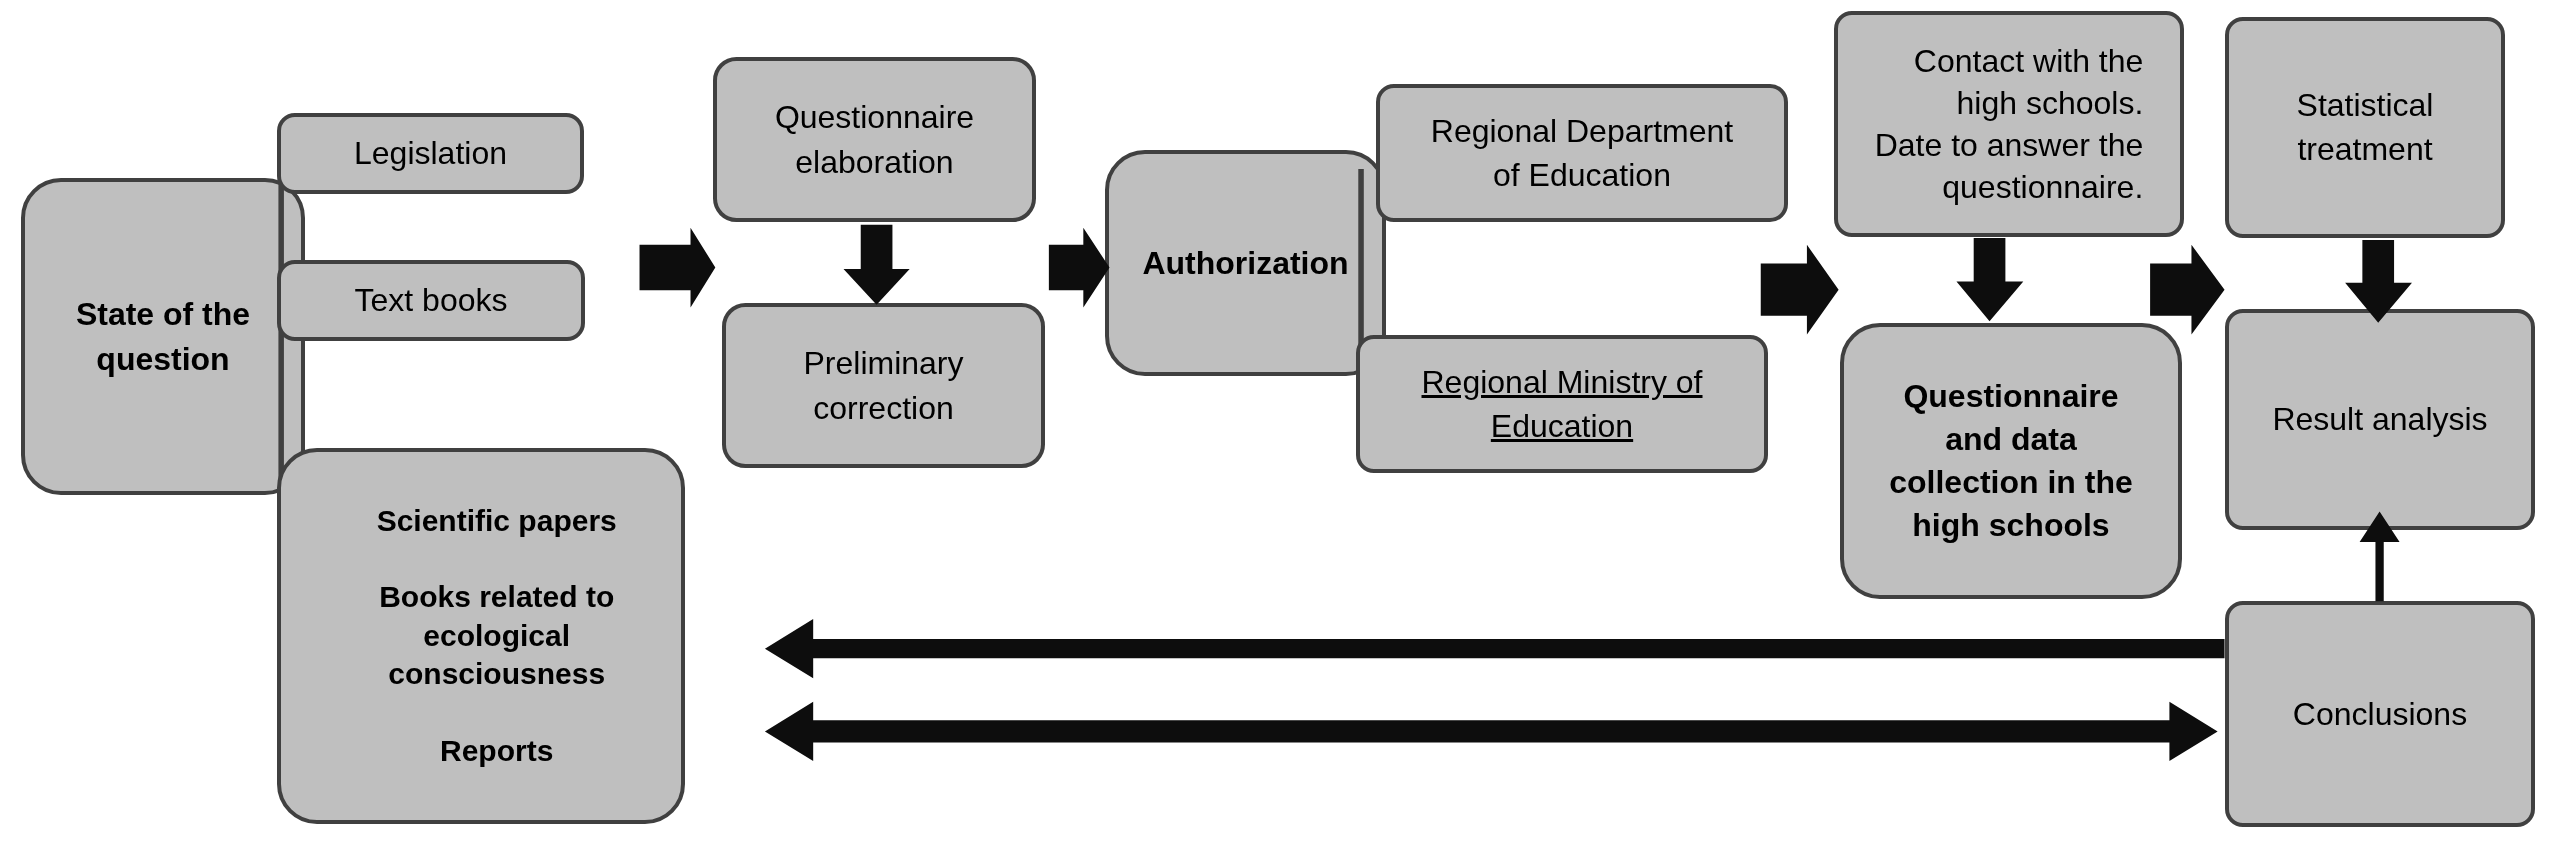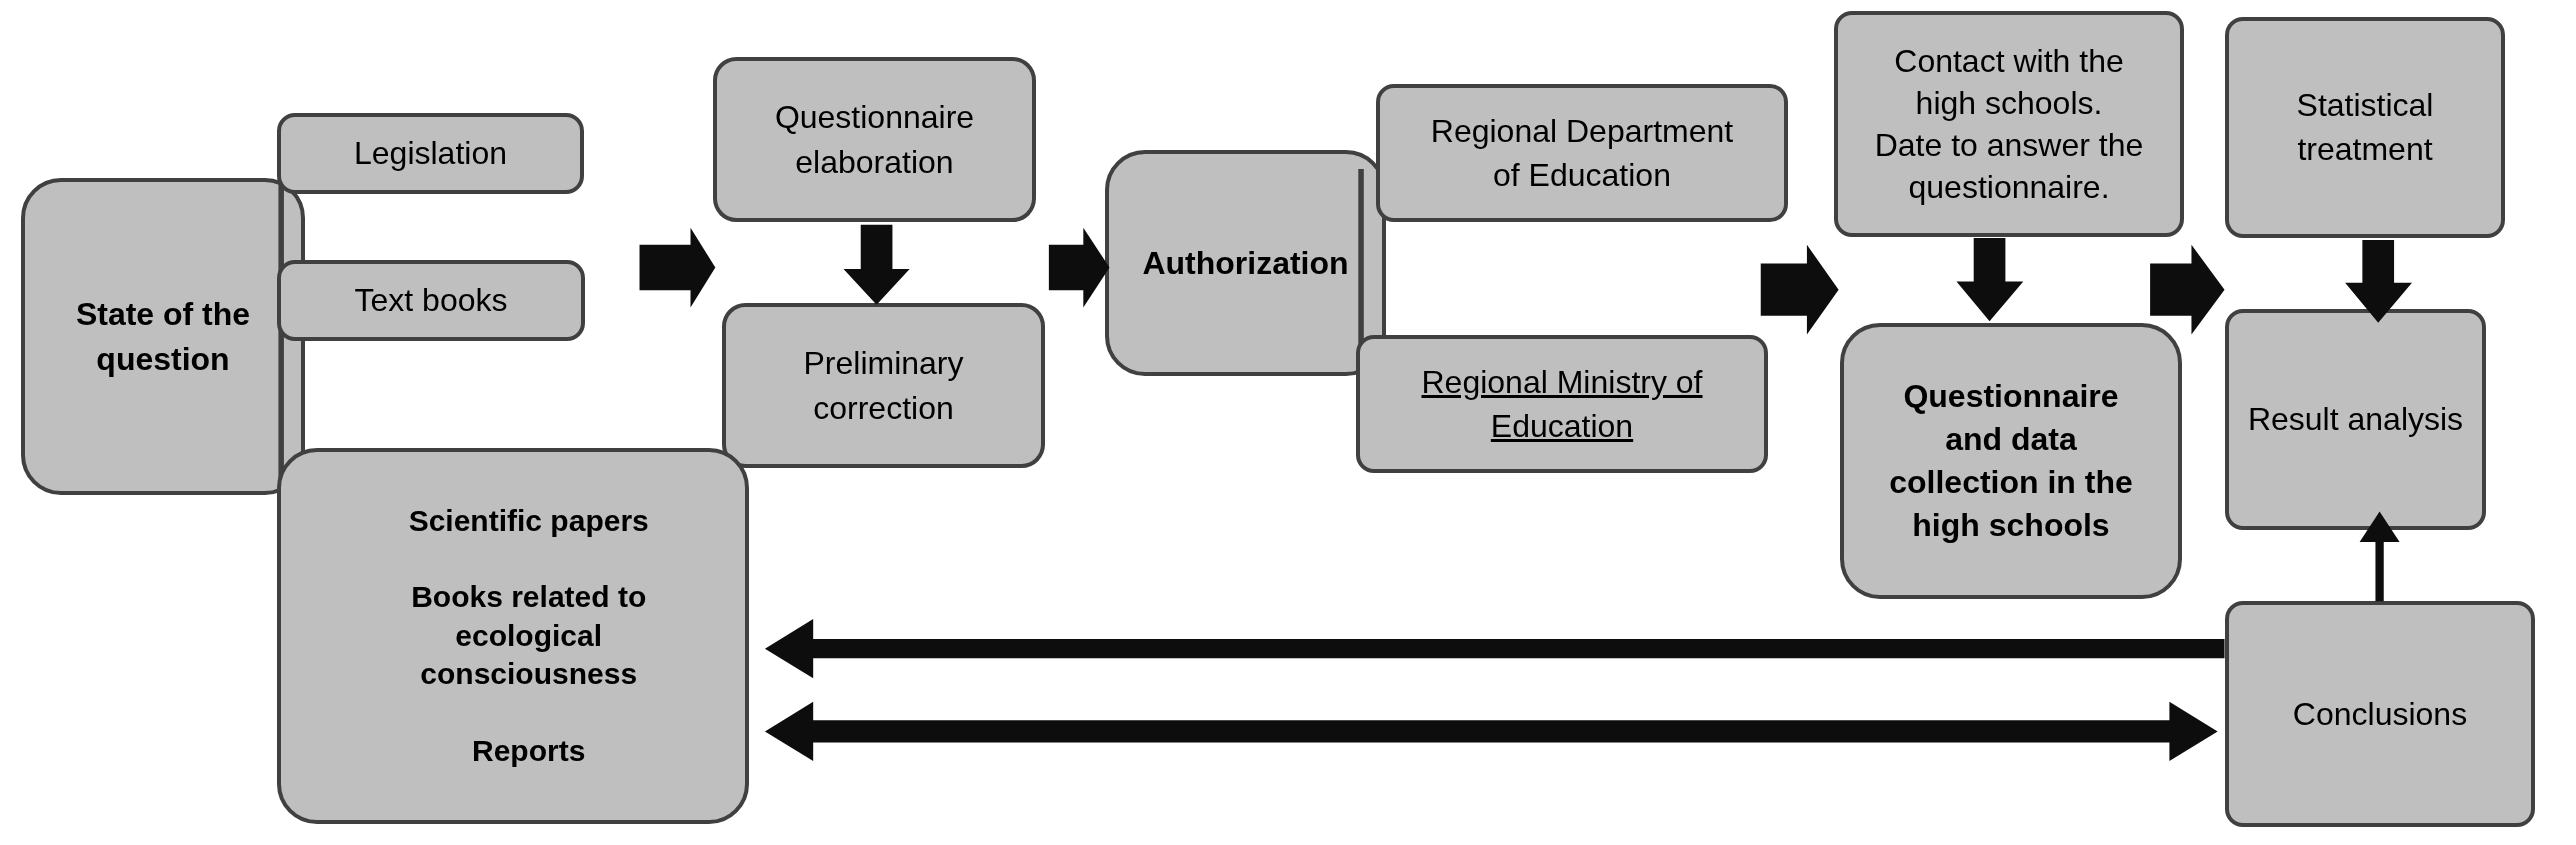--- a/index.html
+++ b/index.html
@@ -65,21 +65,21 @@
   </div>
 
   <div class="box r-sm front" style="left:277px; top:113px; width:307px; height:81px;">
     <span>Legislation</span>
   </div>
 
   <div class="box r-sm front" style="left:277px; top:260px; width:308px; height:81px;">
     <span>Text books</span>
   </div>
 
-  <div class="box r-lg front" style="left:277px; top:448px; width:472px; height:376px; font-size:30px; line-height:1.28;padding-left:41px;">
+  <div class="box r-lg front" style="left:277px; top:448px; width:408px; height:376px; font-size:30px; line-height:1.28;padding-left:41px;">
     <span>Scientific papers
 
 Books related to
 ecological
 consciousness
 
 Reports</span>
   </div>
 
   <div class="box" style="left:713px; top:57px; width:323px; height:165px;">
@@ -99,40 +99,40 @@
   <div class="box r-sm front" style="left:1356px; top:84px; width:412px; height:138px;margin-left:20px;">
     <span>Regional Department
 of Education</span>
   </div>
 
   <div class="box r-sm front" style="left:1356px; top:335px; width:412px; height:138px;text-decoration:underline;">
     <span>Regional Ministry of
 Education</span>
   </div>
 
-  <div class="box r-sm" style="left:1834px; top:11px; width:350px; height:226px; line-height:1.32;">
+  <div class="box r-sm" style="left:1834px; top:11px; width:350px; height:226px; line-height:1.32;text-align:right;">
     <span>Contact with the
 high schools.
 Date to answer the
 questionnaire.</span>
   </div>
 
   <div class="box r-lg" style="left:1840px; top:323px; width:342px; height:276px; line-height:1.34;">
     <span>Questionnaire
 and data
 collection  in the
 high schools</span>
   </div>
 
   <div class="box r-sm" style="left:2225px; top:16.5px; width:280px; height:221px;">
     <span>Statistical
 treatment</span>
   </div>
 
-  <div class="box r-sm" style="left:2225px; top:309px; width:261px; height:221px;">
+  <div class="box r-sm" style="left:2225px; top:309px; width:310px; height:221px;">
     <span>Result analysis</span>
   </div>
 
   <div class="box r-sm" style="left:2225px; top:601px; width:310px; height:226px;">
     <span>Conclusions</span>
   </div>
 
   <svg id="vec2" viewBox="0 0 3738 1227" style="position:absolute;left:0;top:0;width:2576px;height:846px;z-index:9;pointer-events:none;">
 
     <path fill="#0D0D0D" d="M 928 355 L 1002 355 L 1002 330 L 1038 388 L 1002 446 L 1002 421 L 928 421 Z"></path>

